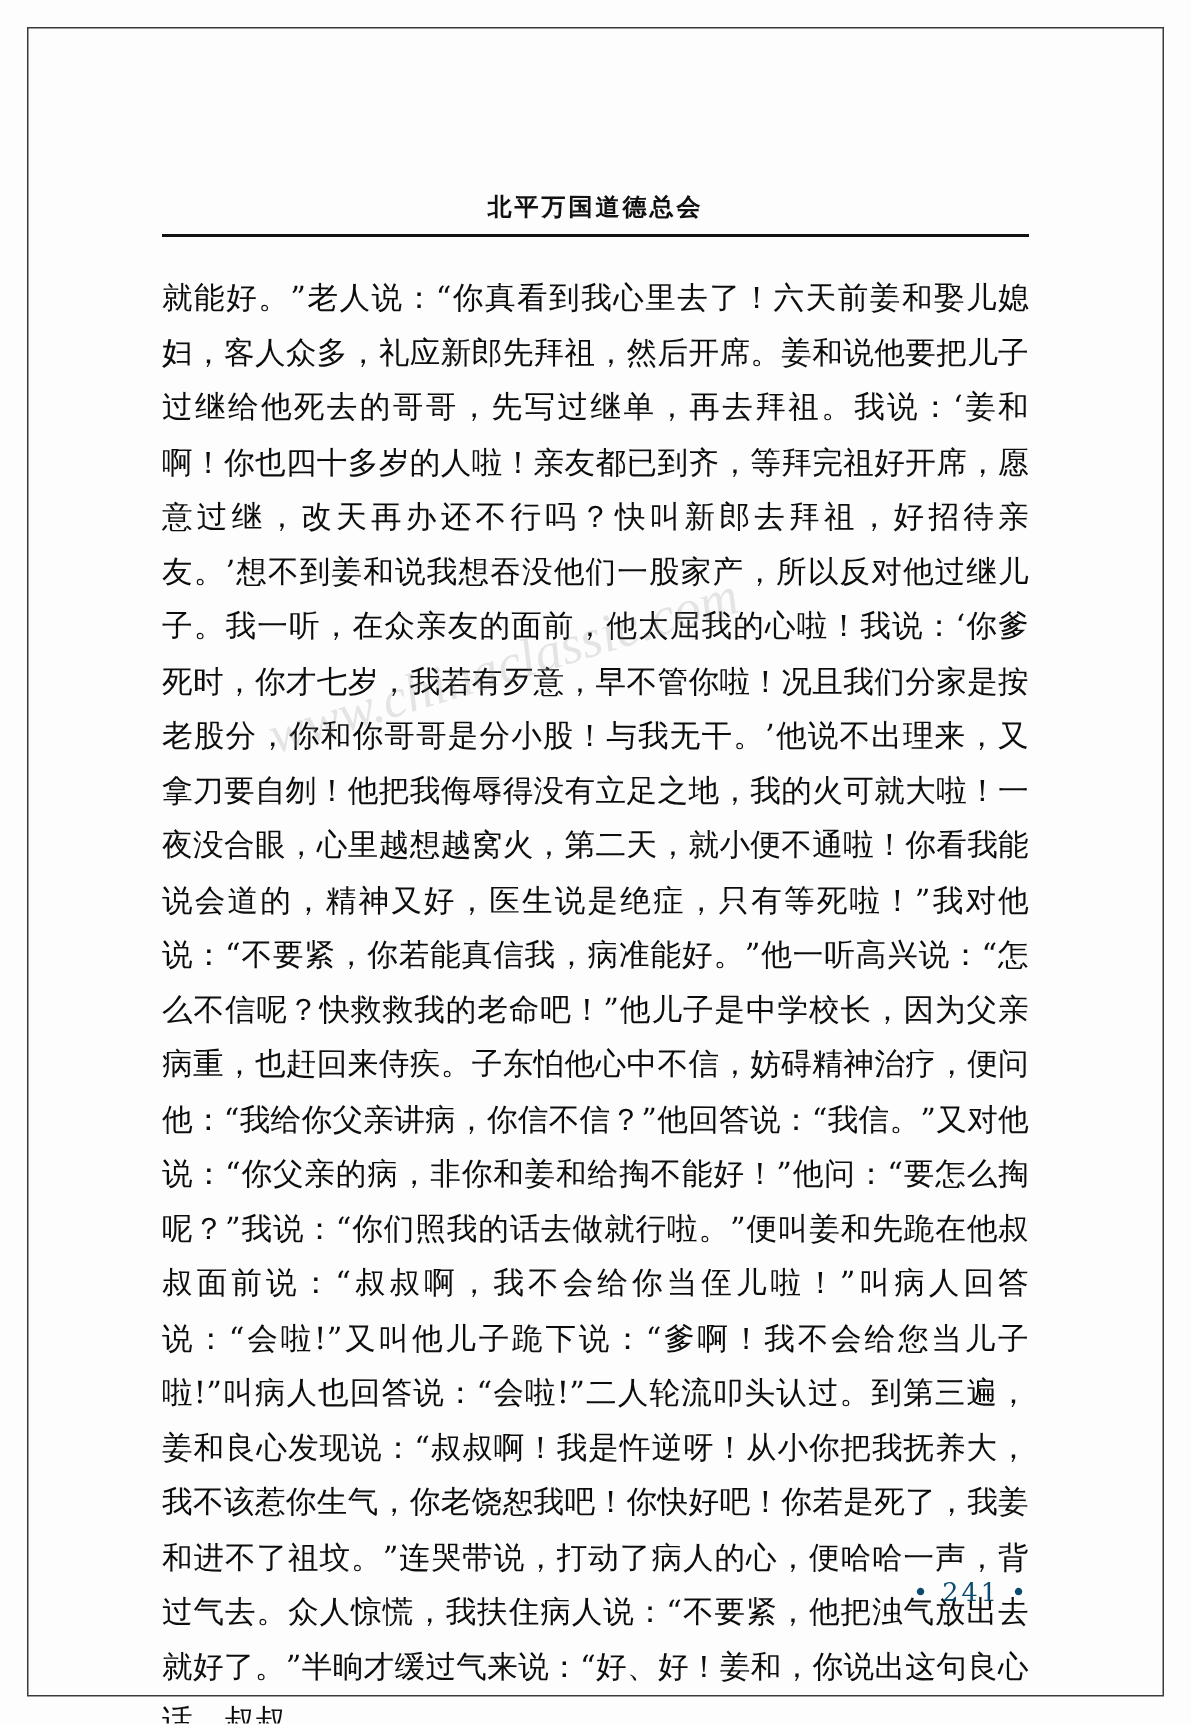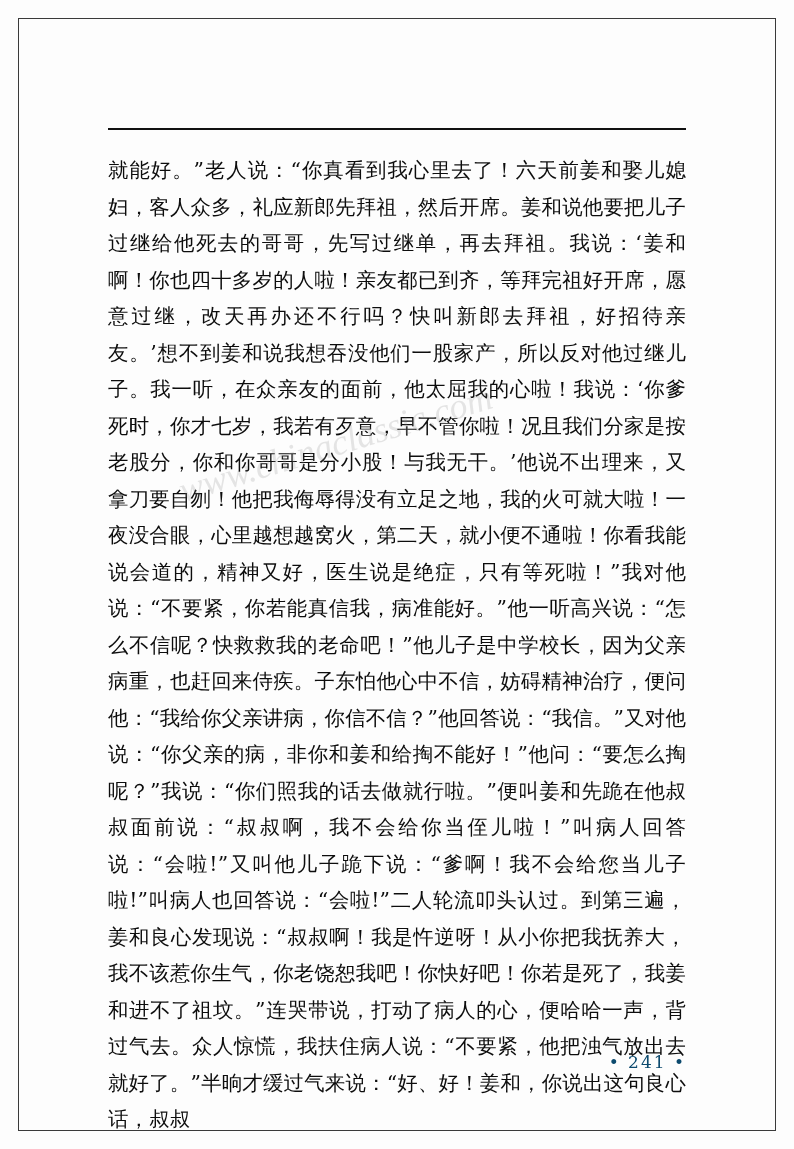--- a/index.html
+++ b/index.html
@@ -89,20 +89,21 @@
     font-family: "DejaVu Serif", "Liberation Serif", serif;
   }
 </style>
 </head>
 <body>
 
 <div class="page">
   <div class="page-frame"></div>
 
   <div class="content">
+    <div class="header">北平万国道德总会</div>
     <hr class="header-rule">
     <div class="body-text">
       <p>就能好。”老人说：“你真看到我心里去了！六天前姜和娶儿媳妇，客人众多，礼应新郎先拜祖，然后开席。姜和说他要把儿子过继给他死去的哥哥，先写过继单，再去拜祖。我说：‘姜和啊！你也四十多岁的人啦！亲友都已到齐，等拜完祖好开席，愿意过继，改天再办还不行吗？快叫新郎去拜祖，好招待亲友。’想不到姜和说我想吞没他们一股家产，所以反对他过继儿子。我一听，在众亲友的面前，他太屈我的心啦！我说：‘你爹死时，你才七岁，我若有歹意，早不管你啦！况且我们分家是按老股分，你和你哥哥是分小股！与我无干。’他说不出理来，又拿刀要自刎！他把我侮辱得没有立足之地，我的火可就大啦！一夜没合眼，心里越想越窝火，第二天，就小便不通啦！你看我能说会道的，精神又好，医生说是绝症，只有等死啦！”我对他说：“不要紧，你若能真信我，病准能好。”他一听高兴说：“怎么不信呢？快救救我的老命吧！”他儿子是中学校长，因为父亲病重，也赶回来侍疾。子东怕他心中不信，妨碍精神治疗，便问他：“我给你父亲讲病，你信不信？”他回答说：“我信。”又对他说：“你父亲的病，非你和姜和给掏不能好！”他问：“要怎么掏呢？”我说：“你们照我的话去做就行啦。”便叫姜和先跪在他叔叔面前说：“叔叔啊，我不会给你当侄儿啦！”叫病人回答说：“会啦!”又叫他儿子跪下说：“爹啊！我不会给您当儿子啦!”叫病人也回答说：“会啦!”二人轮流叩头认过。到第三遍，姜和良心发现说：“叔叔啊！我是忤逆呀！从小你把我抚养大，我不该惹你生气，你老饶恕我吧！你快好吧！你若是死了，我姜和进不了祖坟。”连哭带说，打动了病人的心，便哈哈一声，背过气去。众人惊慌，我扶住病人说：“不要紧，他把浊气放出去就好了。”半晌才缓过气来说：“好、好！姜和，你说出这句良心话，叔叔</p>
     </div>
   </div>
 
   <div class="watermark">www.chinaclassic.com</div>
 
   <div class="footer">• 241 •</div>
 </div>

